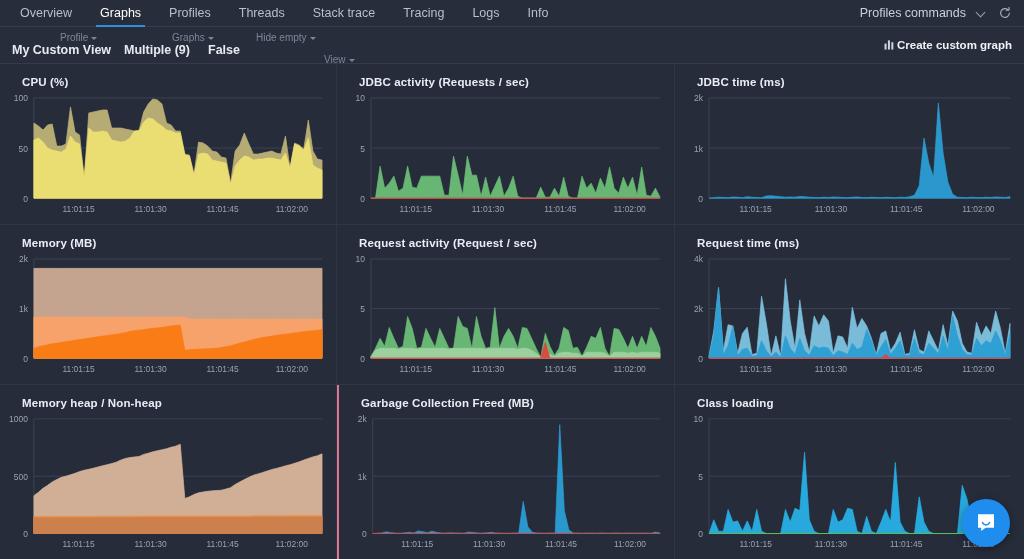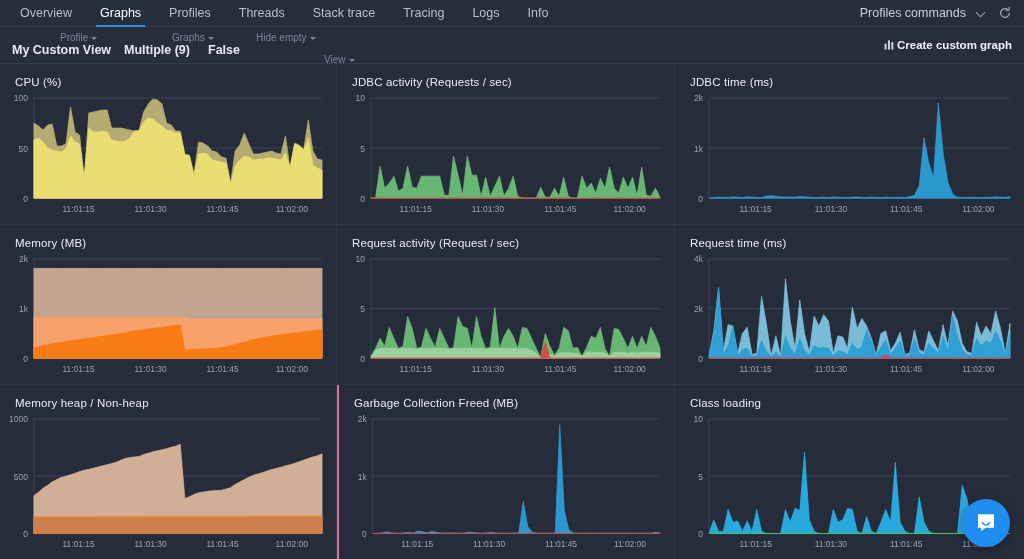--- a/index.html
+++ b/index.html
@@ -96,22 +96,22 @@
     background: #262c3a;
     border-right: 1px solid #2f3647;
     border-bottom: 1px solid #2f3647;
     padding: 10px 10px 4px 10px;
     overflow: hidden;
   }
   .panel.no-right { border-right: none; }
   .panel.no-bottom { border-bottom: none; }
   .panel.selected { border-left: 2px solid #e0738f; }
   .panel-title {
-    font-size: 11.5px; font-weight: 400; color: #e9edf5;
-    letter-spacing: .15px; margin: 2px 0 4px 5px;
+    font-size: 11.5px; font-weight: 700; color: #e9edf5;
+    letter-spacing: .15px; margin: 2px 0 4px 12px;
   }
   .chart-wrap { position: absolute; left: 0; right: 0; top: 26px; bottom: 0; }
   .chart-wrap svg { display: block; width: 100%; height: 100%; }
 
   
   .intercom {
     position: absolute; right: 14px; bottom: 12px;
     width: 48px; height: 48px; border-radius: 50%;
     background: #1f8ded;
     display: flex; align-items: center; justify-content: center;

